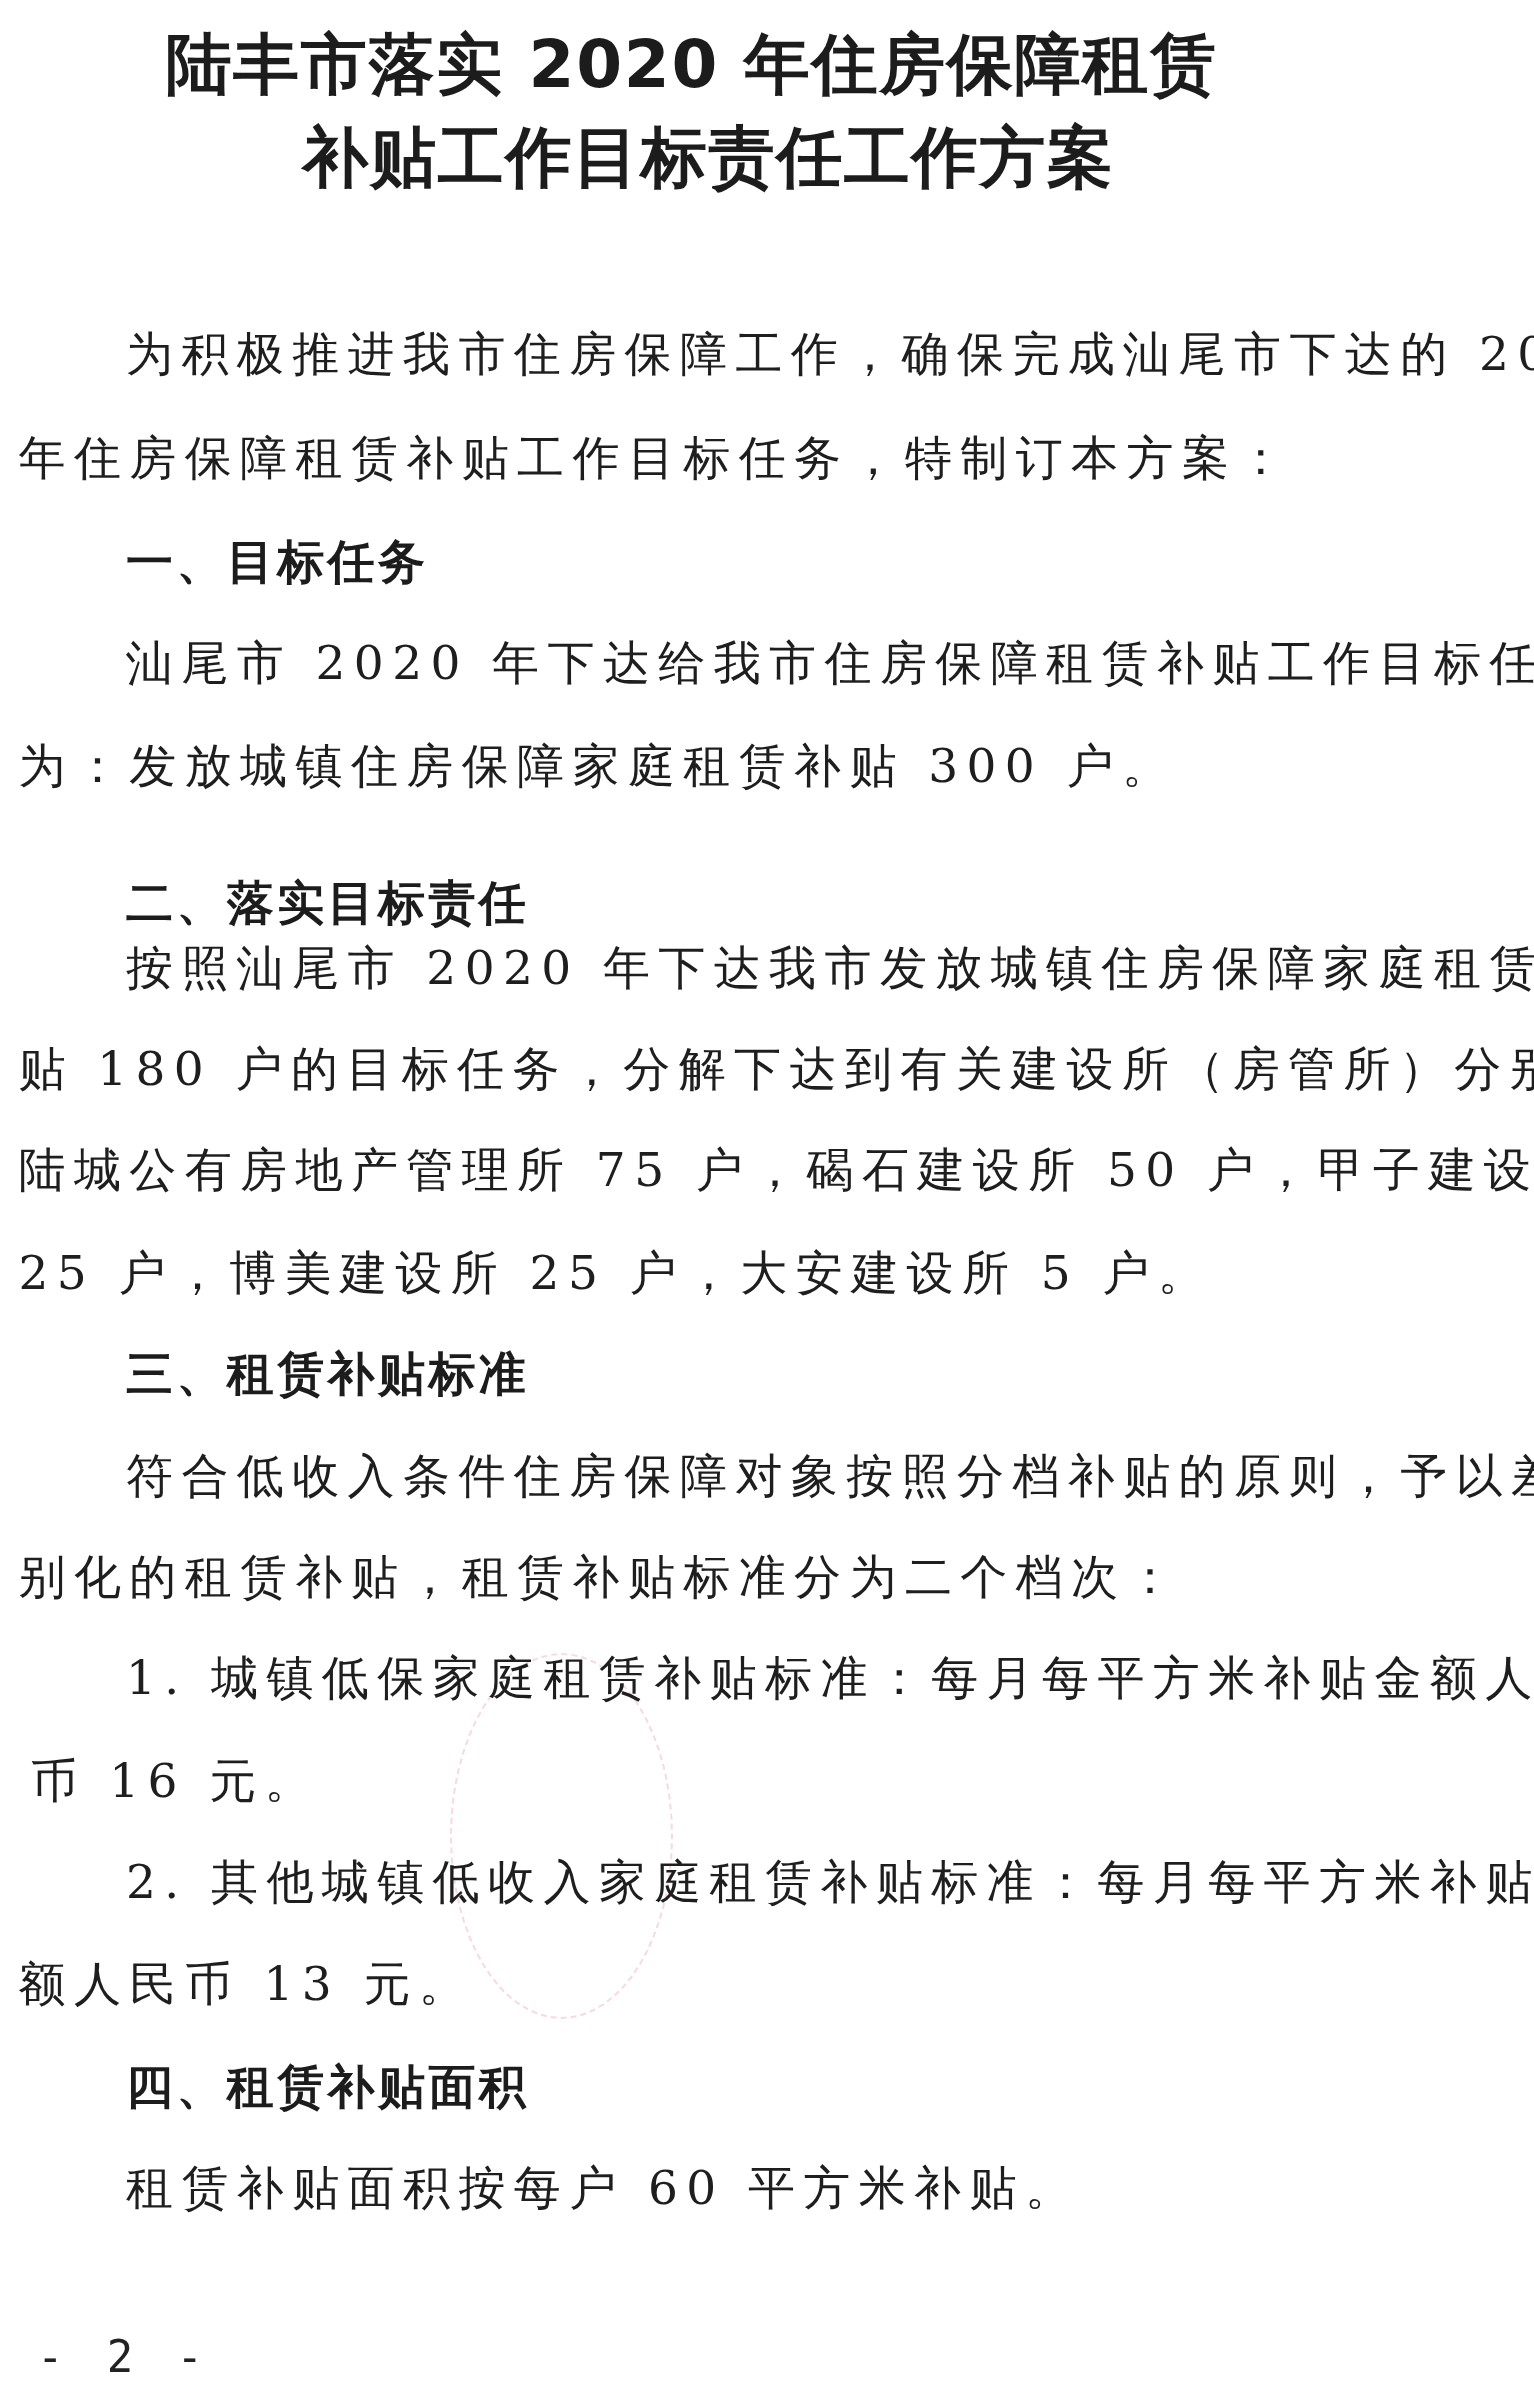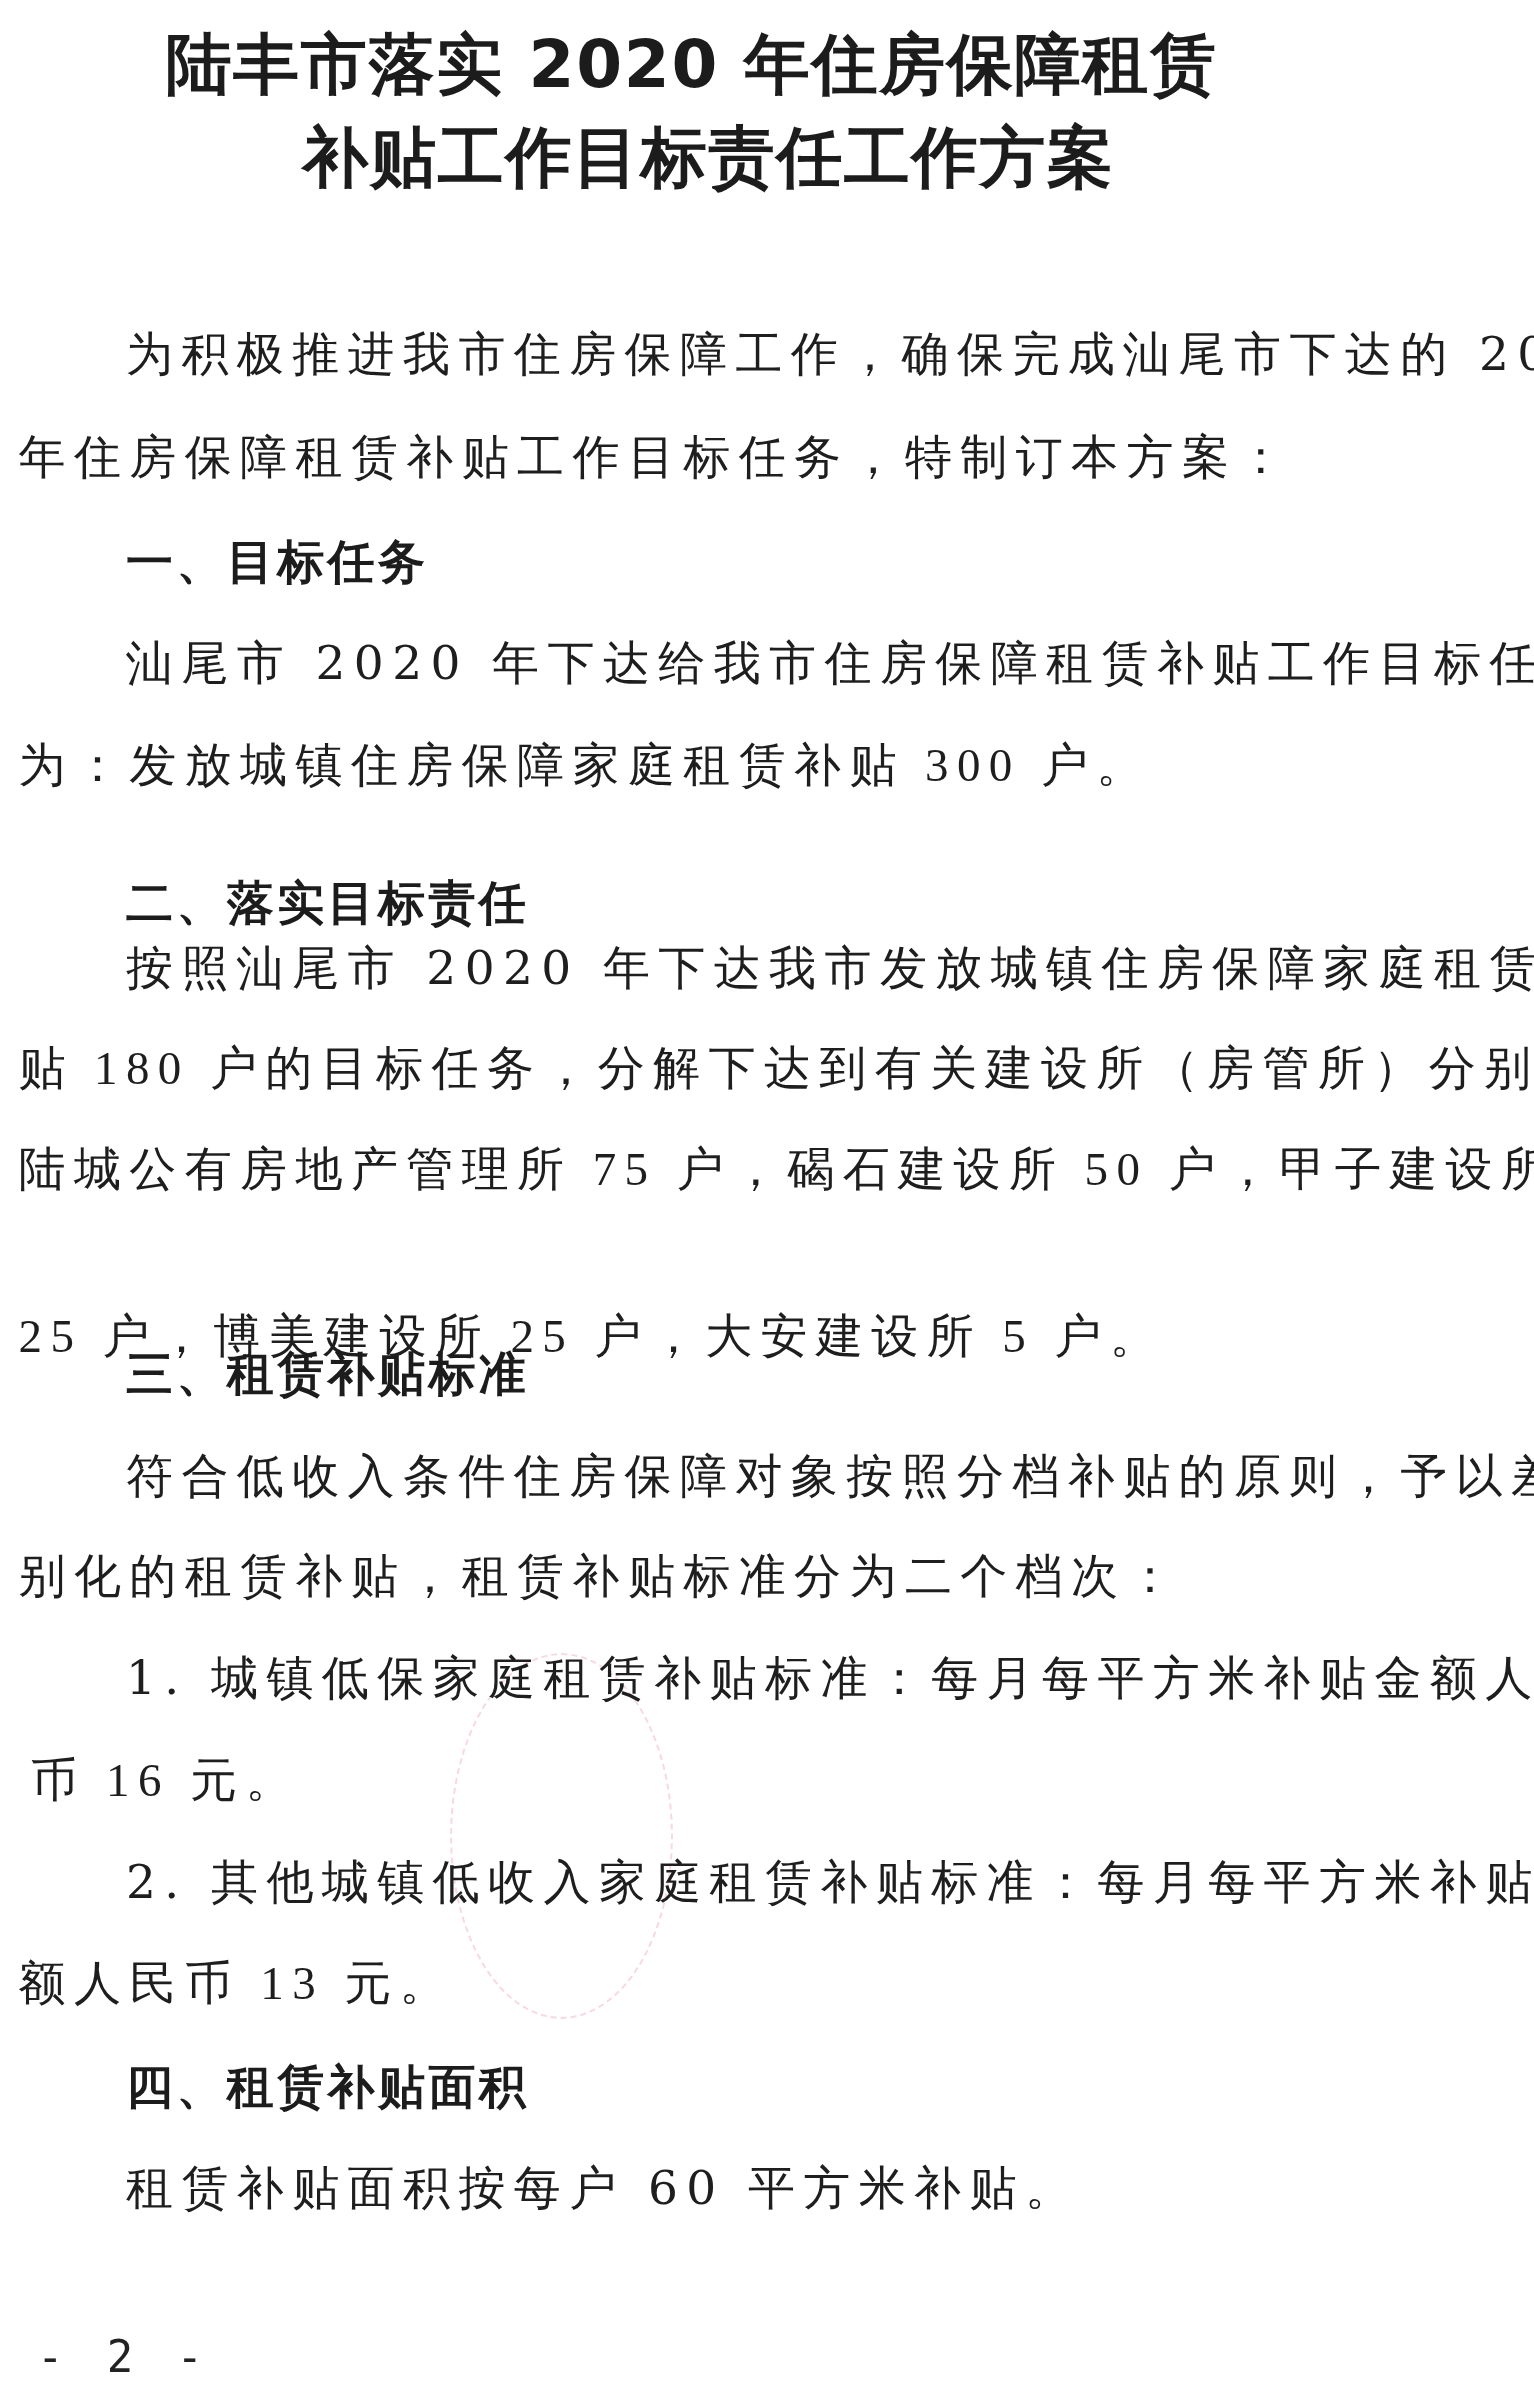--- a/index.html
+++ b/index.html
@@ -50,21 +50,21 @@
       position: absolute;
       font-family: "DejaVu Sans", "Liberation Sans", sans-serif;
       font-weight: bold;
       font-size: 47px;
       line-height: 1;
       letter-spacing: 3.4px;
       white-space: nowrap;
       color: #1c1c1c;
     }
     .indent { left: 126px; }
-    .flush  { left: 18.5px; font-family: Liberation Serif, serif; }
+    .flush  { left: 18.5px; }
 
     .page-number {
       position: absolute;
       left: 37px;
       top: 2335px;
       font-size: 44px;
       line-height: 1;
       letter-spacing: 8.4px;
       color: #222;
       font-family: "DejaVu Sans Mono", "Liberation Mono", monospace;
@@ -95,21 +95,21 @@
   <div class="line flush" style="top:434px;">年住房保障租赁补贴工作目标任务，特制订本方案：</div>
 
   <div class="heading indent" style="top:538px;text-align:right;">一、目标任务</div>
   <div class="line indent" style="top:639px;">汕尾市 2020 年下达给我市住房保障租赁补贴工作目标任务</div>
   <div class="line flush" style="top:742px;">为：发放城镇住房保障家庭租赁补贴 300 户。</div>
 
   <div class="heading indent" style="top:843px;margin-top:36px;">二、落实目标责任</div>
   <div class="line indent" style="top:944px;">按照汕尾市 2020 年下达我市发放城镇住房保障家庭租赁补</div>
   <div class="line flush" style="top:1045px;">贴 180 户的目标任务，分解下达到有关建设所（房管所）分别为：</div>
   <div class="line flush" style="top:1146px;">陆城公有房地产管理所 75 户，碣石建设所 50 户，甲子建设所</div>
-  <div class="line flush" style="top:1313px;">25 户，博美建设所 25 户，大安建设所 5 户。</div>
+  <div class="line flush" style="top:1249px;">25 户，博美建设所 25 户，大安建设所 5 户。</div>
 
   <div class="heading indent" style="top:1350px;">三、租赁补贴标准</div>
   <div class="line indent" style="top:1452px;">符合低收入条件住房保障对象按照分档补贴的原则，予以差</div>
   <div class="line flush" style="top:1553px;">别化的租赁补贴，租赁补贴标准分为二个档次：</div>
   <div class="line indent" style="top:1654px;">1. 城镇低保家庭租赁补贴标准：每月每平方米补贴金额人民</div>
   <div class="line flush" style="top:1757px;margin-left:12px;">币 16 元。</div>
   <div class="line indent" style="top:1858px;">2. 其他城镇低收入家庭租赁补贴标准：每月每平方米补贴金</div>
   <div class="line flush" style="top:1960px;">额人民币 13 元。</div>
 
   <div class="heading indent" style="top:2063px;">四、租赁补贴面积</div>

